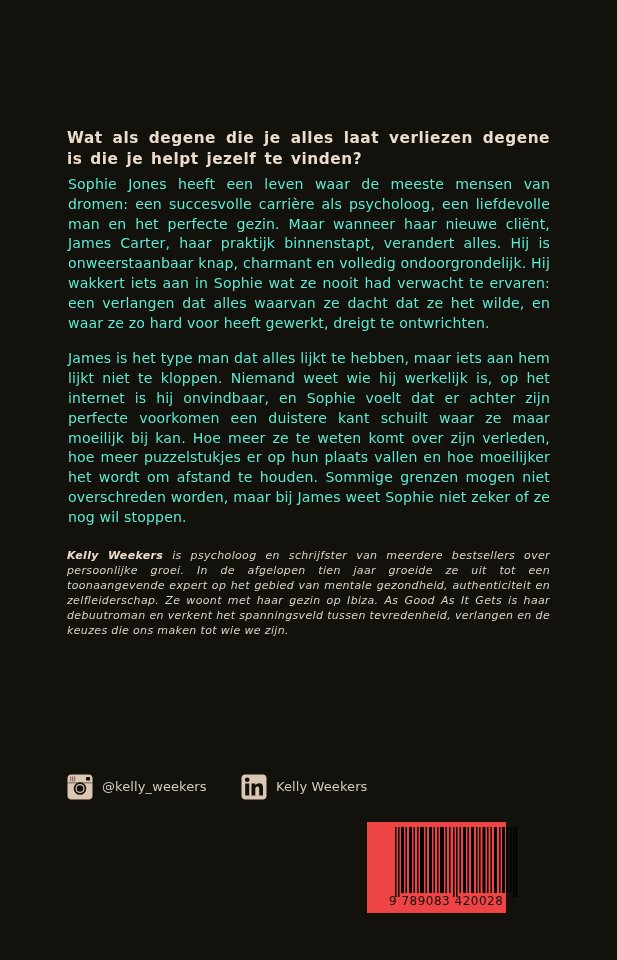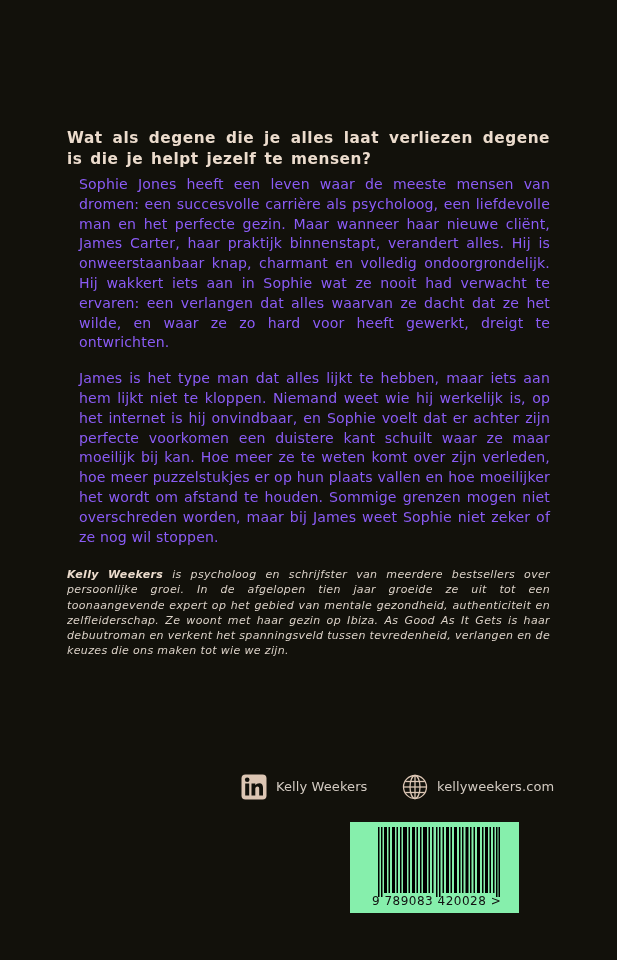--- a/index.html
+++ b/index.html
@@ -31,22 +31,22 @@
       color: #ecdccd;
       font-weight: bold;
       font-size: 15.3px;
       line-height: 21px;
       letter-spacing: 0.55px;
       word-spacing: 2px;
       text-align: justify;
       text-align-last: left;
     }
     .para {
-      margin: 5px 0 0 12px;
-      color: #8b5cf6;
+      margin: 5px 0 0 1px;
+      color: #5eead4;
       font-size: 14.1px;
       line-height: 19.8px;
       letter-spacing: 0.15px;
       text-align: justify;
     }
     .para + .para {
       margin-top: 16px;
     }
     .bio {
       margin: 20px 0 0 0;
@@ -83,25 +83,25 @@
       margin-left: 9px;
       letter-spacing: 0.1px;
     }
     .social svg {
       width: 26px;
       height: 26px;
       display: block;
     }
     .barcode-box {
       position: absolute;
-      left: 350px;
+      left: 367px;
       top: 822px;
-      width: 169px;
+      width: 139px;
       height: 91px;
-      background: #86efac;
+      background: #ef4444;
     }
     .bars {
       position: absolute;
       left: 28px;
       top: 5px;
       width: 122px;
       height: 70px;
     }
     .barcode-digits {
       position: absolute;
@@ -113,53 +113,56 @@
       white-space: pre;
       letter-spacing: 0.5px;
     }
   </style>
 </head>
 <body>
 
 <div class="cover">
 
   <div class="content">
-    <p class="headline">Wat als degene die je alles laat verliezen degene is die je helpt jezelf te mensen?</p>
+    <p class="headline">Wat als degene die je alles laat verliezen degene is die je helpt jezelf te vinden?</p>
     <p class="para">Sophie Jones heeft een leven waar de meeste mensen van dromen: een succesvolle carrière als psycholoog, een liefdevolle man en het perfecte gezin. Maar wanneer haar nieuwe cliënt, James Carter, haar praktijk binnenstapt, verandert alles. Hij is onweerstaanbaar knap, charmant en volledig ondoorgrondelijk. Hij wakkert iets aan in Sophie wat ze nooit had verwacht te ervaren: een verlangen dat alles waarvan ze dacht dat ze het wilde, en waar ze zo hard voor heeft gewerkt, dreigt te ontwrichten.</p>
     <p class="para">James is het type man dat alles lijkt te hebben, maar iets aan hem lijkt niet te kloppen. Niemand weet wie hij werkelijk is, op het internet is hij onvindbaar, en Sophie voelt dat er achter zijn perfecte voorkomen een duistere kant schuilt waar ze maar moeilijk bij kan. Hoe meer ze te weten komt over zijn verleden, hoe meer puzzelstukjes er op hun plaats vallen en hoe moeilijker het wordt om afstand te houden. Sommige grenzen mogen niet overschreden worden, maar bij James weet Sophie niet zeker of ze nog wil stoppen.</p>
     <p class="bio"><span class="author">Kelly Weekers</span><span> is psycholoog en schrijfster van meerdere bestsellers over persoonlijke groei. In de afgelopen tien jaar groeide ze uit tot een toonaangevende expert op het gebied van mentale gezondheid, authenticiteit en zelfleiderschap. Ze woont met haar gezin op Ibiza. As Good As It Gets is haar debuutroman en verkent het spanningsveld tussen tevredenheid, verlangen en de keuzes die ons maken tot wie we zijn.</span></p>
   </div>
 
   <div class="socials">
+    <a class="social" style="left:0;">
+      <span>
+        <svg viewBox="0 0 26 26">
+          <rect x="0.5" y="0.5" width="25" height="25" rx="4" fill="#dcc6b4"></rect>
+          <rect x="0.5" y="8" width="25" height="1.6" fill="#12110b" opacity="0.35"></rect>
+          <rect x="3" y="2.5" width="1.2" height="5" fill="#12110b" opacity="0.45"></rect>
+          <rect x="5" y="2.5" width="1.2" height="5" fill="#12110b" opacity="0.45"></rect>
+          <rect x="7" y="2.5" width="1.2" height="5" fill="#12110b" opacity="0.45"></rect>
+          <rect x="19" y="3" width="4" height="3.5" rx="0.6" fill="#12110b"></rect>
+          <circle cx="13" cy="14.5" r="6.3" fill="#12110b"></circle>
+          <circle cx="13" cy="14.5" r="4.6" fill="#dcc6b4"></circle>
+          <circle cx="13" cy="14.5" r="3.3" fill="#12110b"></circle>
+        </svg>
+      </span>
+      <span class="label">@kelly_weekers</span>
+    </a>
 
     <a class="social" style="left:174px;">
       <span>
         <svg viewBox="0 0 26 26">
           <rect x="0.5" y="0.5" width="25" height="25" rx="4" fill="#dcc6b4"></rect>
           <rect x="4.2" y="9.5" width="4" height="12" fill="#12110b"></rect>
           <circle cx="6.2" cy="5.8" r="2.3" fill="#12110b"></circle>
           <path d="M10.5 9.5 H14.3 V11.3 C15.2 9.9 16.6 9.2 18.3 9.2 C21 9.2 22 11 22 13.8 V21.5 H18.2 V14.6 C18.2 13.2 17.6 12.4 16.4 12.4 C15.1 12.4 14.3 13.3 14.3 14.8 V21.5 H10.5 Z" fill="#12110b"></path>
         </svg>
       </span>
       <span class="label">Kelly Weekers</span>
     </a>
 
-    <a class="social" style="left:335px;">
-      <span>
-        <svg viewBox="0 0 26 26" fill="none" stroke="#dcc6b4" stroke-width="1.3">
-          <circle cx="13" cy="13" r="11.5"></circle>
-          <ellipse cx="13" cy="13" rx="5" ry="11.5"></ellipse>
-          <line x1="13" y1="1.5" x2="13" y2="24.5"></line>
-          <line x1="1.5" y1="13" x2="24.5" y2="13"></line>
-          <line x1="3.2" y1="7.5" x2="22.8" y2="7.5"></line>
-          <line x1="3.2" y1="18.5" x2="22.8" y2="18.5"></line>
-        </svg>
-      </span>
-      <span class="label">kellyweekers.com</span>
-    </a>
   </div>
 
   <div class="barcode-box">
     <svg class="bars" viewBox="0 0 122 70" preserveAspectRatio="none">
       <g fill="#000">
         <rect x="0" y="0" width="1.5" height="70"></rect>
         <rect x="3" y="0" width="1.5" height="70"></rect>
         <rect x="6" y="0" width="3" height="66"></rect>
         <rect x="10.5" y="0" width="1.5" height="66"></rect>
         <rect x="14" y="0" width="3" height="66"></rect>

